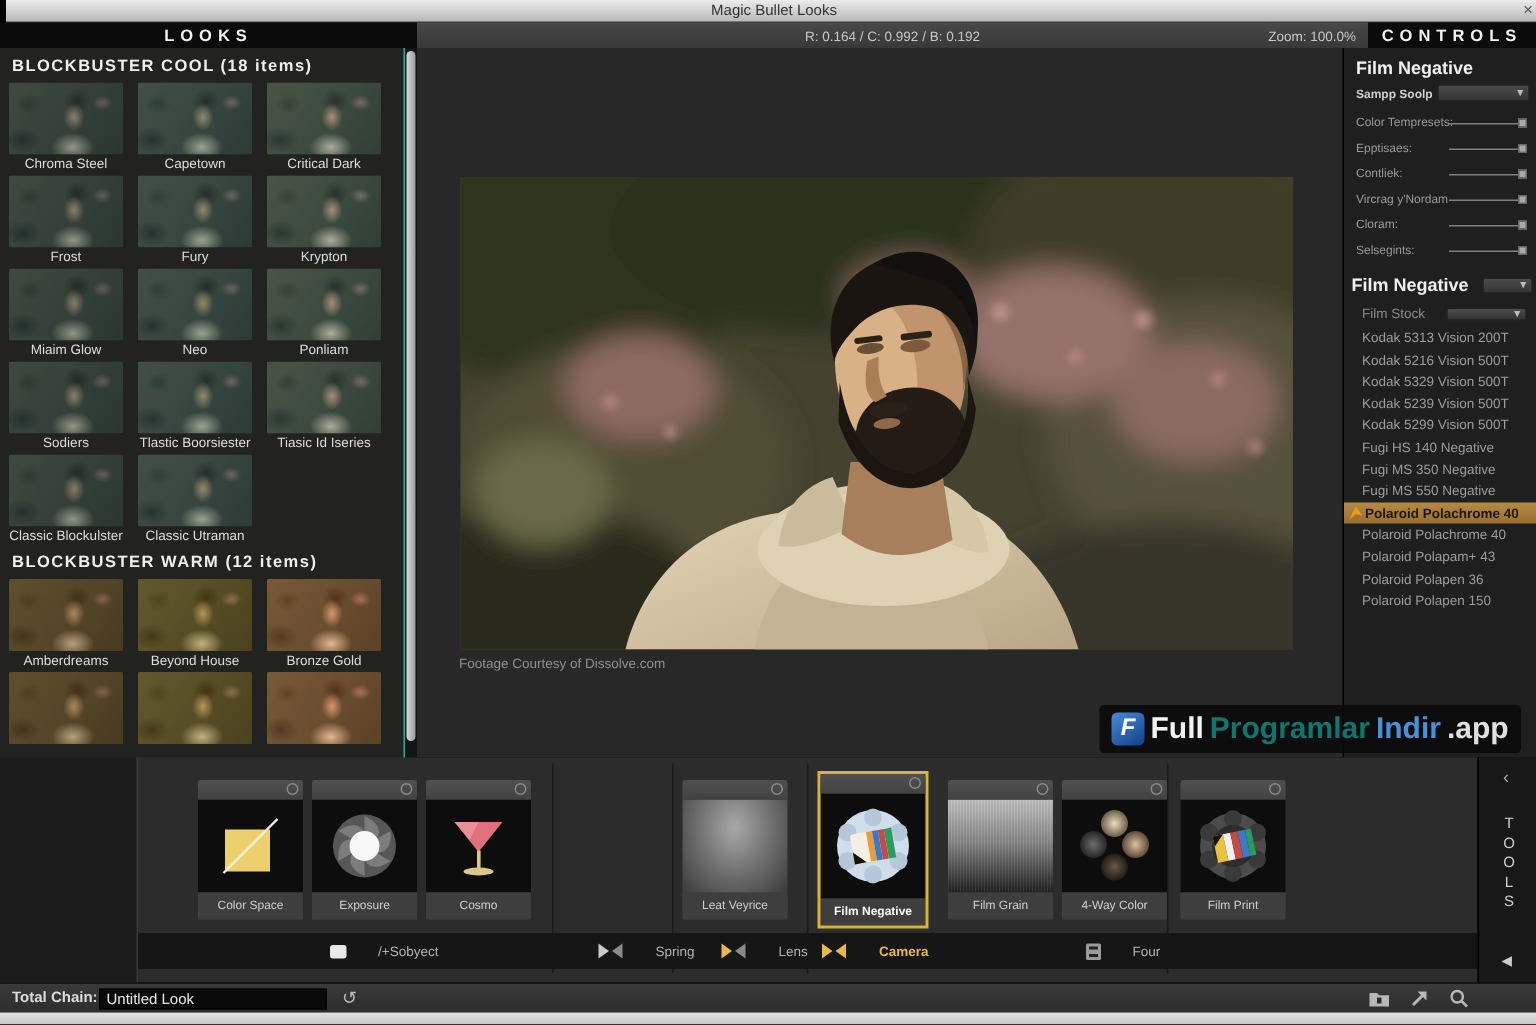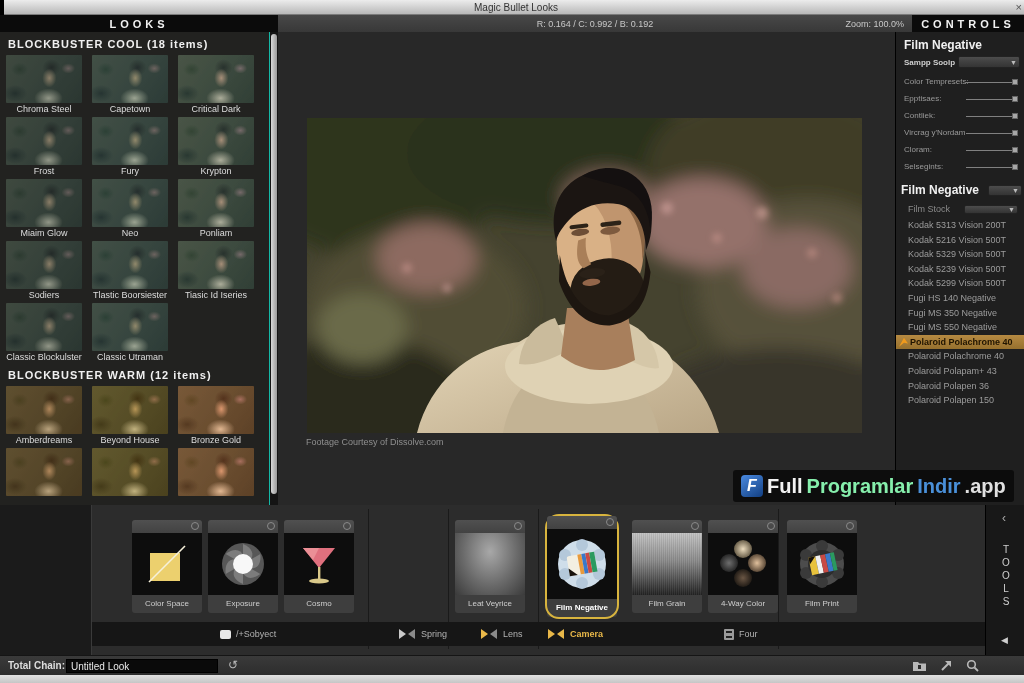--- a/index.html
+++ b/index.html
@@ -53,21 +53,21 @@
 .center-panel{position:absolute;left:278px;top:32px;width:634px;height:473px;background:#282828}
 .preview{position:absolute;left:307px;top:118px;width:555px;height:315px;background:#3a3a2c}
 .credit{position:absolute;left:306px;top:437px;font-size:9px;color:#8f8f8f}
 
 
 .watermark{position:absolute;left:733px;top:470px;height:32px;display:flex;align-items:center;gap:4px;
  background:rgba(10,10,10,.9);padding:0 8px;border-radius:3px}
 .wm-logo{width:22px;height:22px;border-radius:4px;background:linear-gradient(145deg,#4a8ae0,#123f82);
  color:#fff;font-weight:bold;font-style:italic;font-size:16px;text-align:center;line-height:22px}
 .wm-t{font-size:20px;font-weight:bold;letter-spacing:0}
-.wm-1{color:#f2f2f2}.wm-2{color:#86efac}.wm-3{color:#4a90d9}.wm-4{color:#e0e0e0;font-weight:bold}
+.wm-1{color:#f2f2f2}.wm-2{color:#0f766e}.wm-3{color:#4a90d9}.wm-4{color:#e0e0e0;font-weight:bold}
 
 
 .controls-panel{position:absolute;left:912px;top:32px;width:112px;height:473px;background:#1f1f1f}
 .cp-inner{position:absolute;left:-17px;top:0;width:129px;height:473px;background:#1f1f1f;border-left:1px solid #000}
 .cp-title{position:absolute;left:8px;top:6px;font-size:12px;font-weight:bold;color:#f0f0f0}
 .dd{position:absolute;background:linear-gradient(#4c4c4c,#343434);border:1px solid #222;border-radius:2px;
  color:#bbb;font-size:7px;display:flex;align-items:center;justify-content:flex-end;padding-right:2px}
 .dd1{left:62px;top:24px;width:62px;height:12px}
 .slider-row{position:absolute;left:8px;width:118px;height:12px}
 .slbl{position:absolute;left:0;top:0;font-size:8px;color:#9a9a9a;white-space:nowrap}
@@ -80,36 +80,36 @@
 .stock-list{position:absolute;left:0;top:186px;width:129px}
 .stock-item{height:14.6px;line-height:14.6px;padding-left:12px;font-size:9px;color:#9c9c9c;white-space:nowrap;overflow:hidden;cursor:pointer}
 .stock-item.sel{background:linear-gradient(#b68a42,#96702e);color:#201400;font-weight:bold;padding-left:14px;position:relative}
 .sel-arrow{position:absolute;left:3px;top:3px;width:9px;height:9px;background:#ef9a1d;
  clip-path:polygon(0 100%,55% 0,100% 65%,55% 55%)}
 
 
 .bottom-strip{position:absolute;left:0;top:505px;width:985px;height:150px;background:#2c2c2c}
 .strip-leftdark{position:absolute;left:0;top:0;width:92px;height:150px;background:#1b1b1b;border-right:1px solid #3a3a3a}
 .gdiv{position:absolute;top:4px;width:1px;height:140px;background:#1a1a1a}
-.card{position:absolute;top:15px;width:70px;height:93px;background:#3e3e3e;border-radius:12px;cursor:pointer}
+.card{position:absolute;top:15px;width:70px;height:93px;background:#3e3e3e;border-radius:0;cursor:pointer}
 .card-top{height:13px;background:linear-gradient(#505050,#424242);border-radius:3px 3px 0 0;position:relative}
 .card-circle{position:absolute;right:3px;top:2px;width:8px;height:8px;border:1px solid #8a8a8a;border-radius:50%}
 .card-thumb{height:62px;background:#0d0d0d;display:flex;align-items:center;justify-content:center;overflow:hidden}
 .card-label{height:18px;line-height:18px;text-align:center;font-size:8px;color:#cfcfcf;background:#3e3e3e;border-radius:0 0 3px 3px;white-space:nowrap;overflow:hidden}
 .card.sel{outline:2px solid #d8b43e;top:11px;height:101px}
 .card.sel .card-thumb{height:70px}
 .card.sel .card-label{color:#fff;font-weight:bold}
 .ct-veyrice{width:100%;height:100%;background:radial-gradient(ellipse at 50% 30%,#a8a8a8 0%,#6a6a6a 55%,#3a3a3a 100%)}
 .ct-grain{width:100%;height:100%;background:
  repeating-linear-gradient(90deg,rgba(255,255,255,.06) 0 1px,rgba(0,0,0,.06) 1px 2px),
  linear-gradient(#c2c2c2 0%,#8a8a8a 45%,#222 100%)}
 
 
 .catbar{position:absolute;left:92px;top:117px;width:893px;height:24px;background:#161616}
-.cat{position:absolute;top:0;height:24px;display:flex;align-items:center;gap:5px;cursor:pointer}
+.cat{position:absolute;top:0;height:24px;display:flex;align-items:center;gap:21px;cursor:pointer}
 .cat .clabel{font-size:9px;color:#b2b2b2}
 .cat.active .clabel{color:#e9b849;font-weight:bold}
 .sub-icn{width:11px;height:9px;background:#e8e8e8;border-radius:2px}
 .four-icn{width:10px;height:11px;background:#9a9a9a;border-radius:1px;position:relative}
 .four-icn::after{content:"";position:absolute;left:2px;top:2px;width:6px;height:2px;background:#222;box-shadow:0 5px 0 #222}
 
 
 .bottom-bar{position:absolute;left:0;top:655px;width:1024px;height:20px;background:linear-gradient(#3a3a3a,#2d2d2d);border-top:1px solid #151515}
 .bb-label{position:absolute;left:8px;top:4px;font-size:10px;font-weight:bold;color:#ddd}
 .bb-input{position:absolute;left:66px;top:3px;width:152px;height:14px;background:#0a0a0a;border:1px solid #000;

